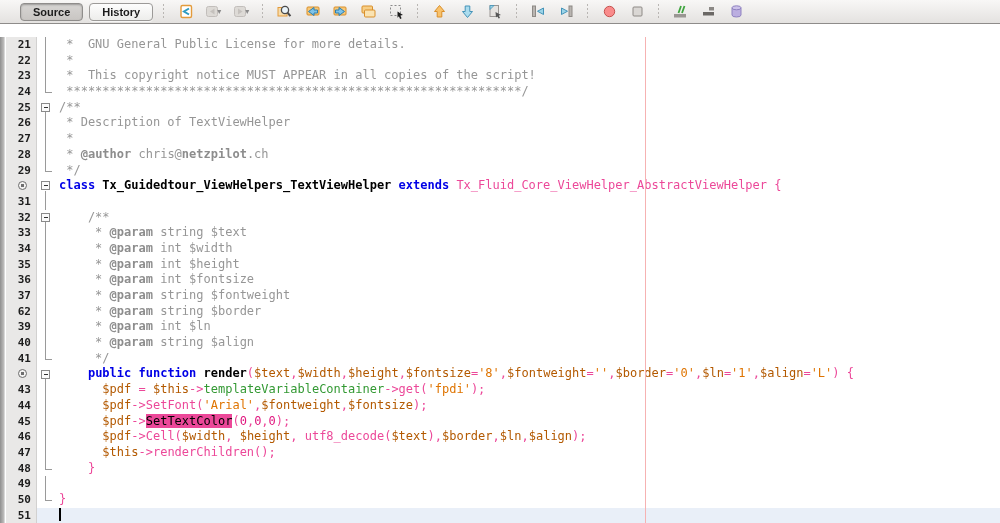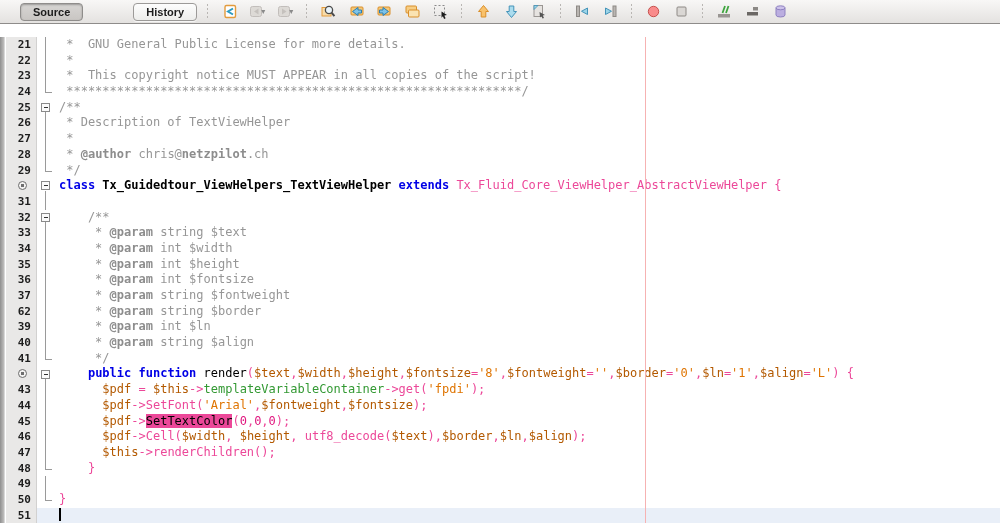--- a/index.html
+++ b/index.html
@@ -9,21 +9,21 @@
   
   .toolbar { position:absolute; left:0; top:0; width:1000px; height:24px;
              background:linear-gradient(#F8F7F6,#E4E2E0);
              border-bottom:1px solid #8E8C8A;
              display:flex; align-items:center; padding-left:20px; gap:6px; z-index:5; }
   .tabbtn { font-size:11px; font-weight:bold; color:#1c1c1c; padding:2px 12px;
             border-radius:4px; border:1px solid #8f8d8b; cursor:default; }
   .tabbtn.active { background:linear-gradient(#d7d5d3,#c9c6c3);
                    box-shadow:inset 0 1px 2px rgba(0,0,0,.28); }
   .tabbtn.plain  { background:linear-gradient(#fdfdfd,#ededeb);
-                   border-color:#9c9a98; box-shadow:0 1px 0 rgba(255,255,255,.7);margin-left:44px; }
+                   border-color:#9c9a98; box-shadow:0 1px 0 rgba(255,255,255,.7); }
   .tsep { width:1px; height:16px; margin:0 4px;
           background:repeating-linear-gradient(#b9b6b3 0 2px, transparent 2px 4px); }
   .tbtn { width:22px; height:20px; display:flex; align-items:center; justify-content:center; }
   .tbtn svg { display:block; }
   .ddcaret { font-size:8px; color:#8a8a8a; margin-left:-3px; }
 
   
   .editor { position:absolute; left:0; top:37px; width:1000px; height:498px; background:#fff; }
   .leftstrip { position:absolute; left:0; top:0; bottom:0; width:5px;
                background:linear-gradient(90deg,#8f8f8f,#c0bfbe); border-right:1px solid #d8d8d8; z-index:4; }
@@ -51,21 +51,21 @@
   
   .ann { position:absolute; right:9px; top:3px; width:9px; height:9px; border-radius:50%;
          border:1px solid #6e6e6e;
          background:radial-gradient(circle at 50% 50%, #6e6e6e 0 1.5px, #f4f3f2 2px); }
 
   
   .cm  { color:#969696; }
   .cmb { color:#8d8d8d; font-weight:bold; }
   .kw  { color:#0000e6; font-weight:bold; }
   .cls { color:#000; font-weight:bold; }
-  .meth{ color:#000; font-weight:normal; }
+  .meth{ color:#000; font-weight:bold; }
   .pln { color:#ec4899; }
   .var { color:#b35900; }
   .str { color:#df7401; }
   .num-lit { color:#e0157e; }
   .grn { color:#339933; }
   .hl  { color:#000; background:#ec4899; }
 
   .caret { display:inline-block; width:2px; height:13px; background:#000;
            vertical-align:-2px; }
 </style>

